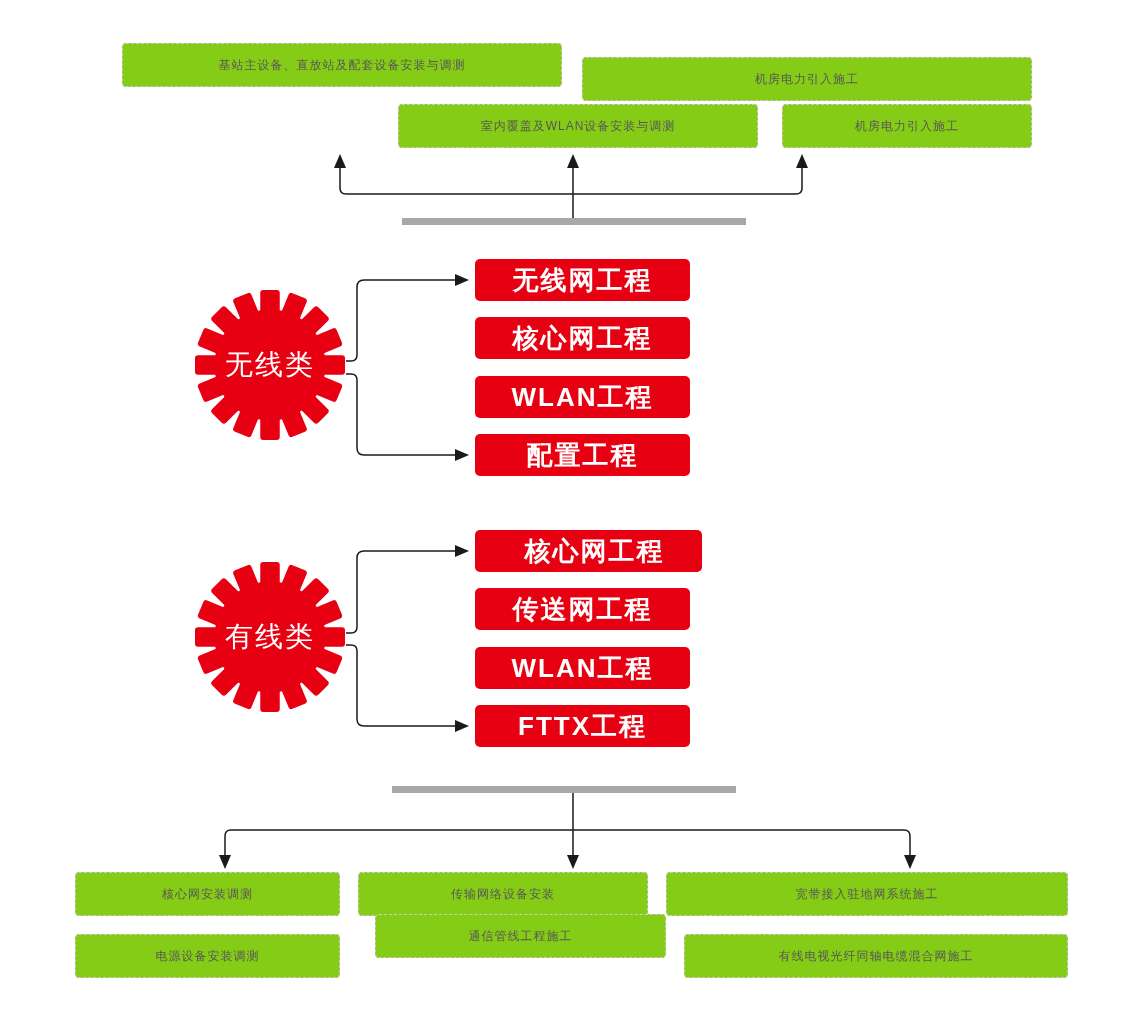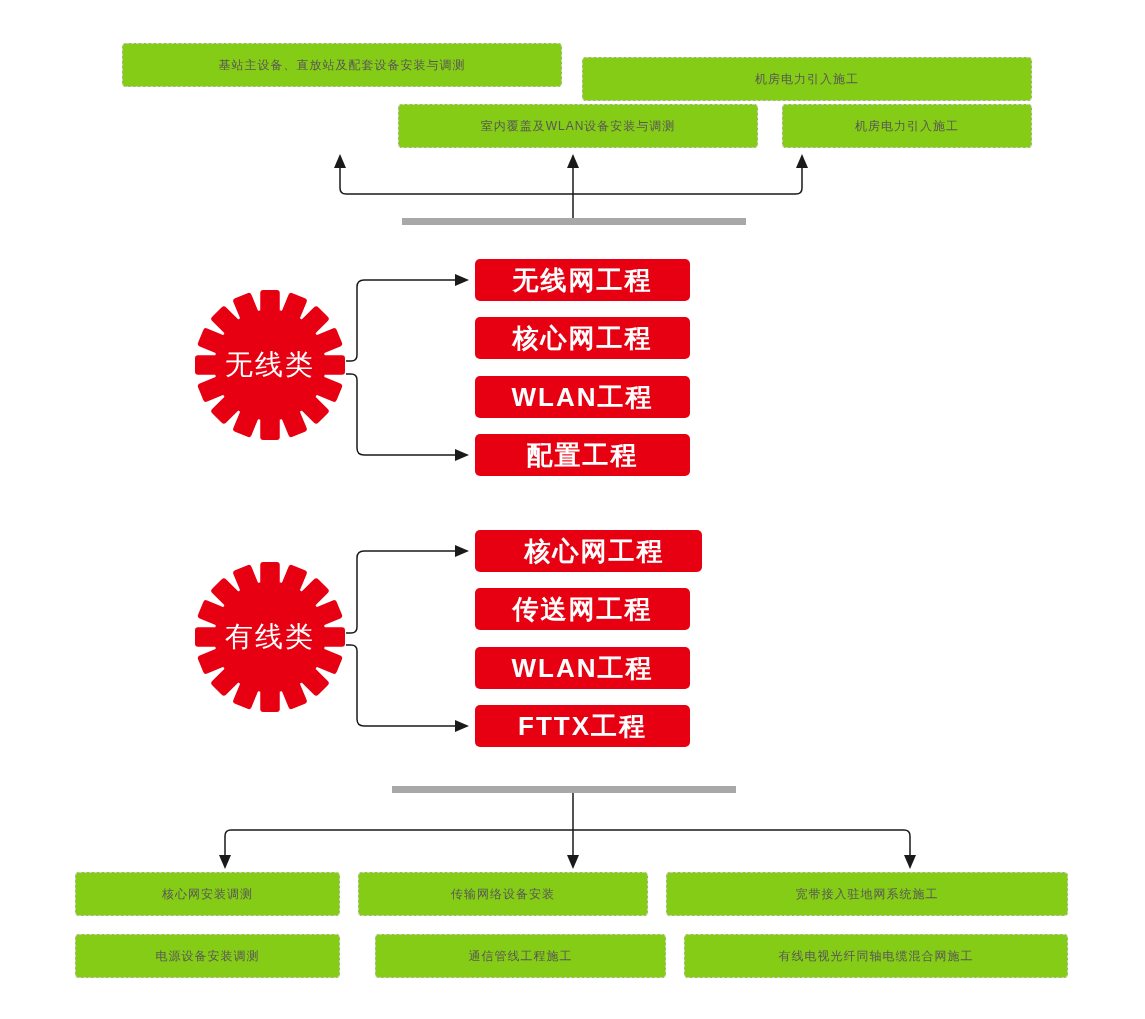--- a/index.html
+++ b/index.html
@@ -133,16 +133,16 @@
   <div class="red-box" style="top:588px;">传送网工程</div>
   <div class="red-box" style="top:647px;">WLAN工程</div>
   <div class="red-box" style="top:705px;">FTTX工程</div>
 
   <div class="gray-bar" style="left:392px;top:786px;width:344px;"></div>
 
   <div class="dashed-box" style="left:75px;top:872px;width:265px;height:44px;">核心网安装调测</div>
   <div class="dashed-box" style="left:358px;top:872px;width:290px;height:44px;">传输网络设备安装</div>
   <div class="dashed-box" style="left:666px;top:872px;width:402px;height:44px;">宽带接入驻地网系统施工</div>
   <div class="dashed-box" style="left:75px;top:934px;width:265px;height:44px;">电源设备安装调测</div>
-  <div class="dashed-box" style="left:375px;top:934px;width:291px;height:44px;text-align:center;">通信管线工程施工</div>
+  <div class="dashed-box" style="left:375px;top:914px;width:291px;height:44px;text-align:center;">通信管线工程施工</div>
   <div class="dashed-box" style="left:684px;top:934px;width:384px;height:44px;">有线电视光纤同轴电缆混合网施工</div>
 
 </div>
 
 </body></html>

